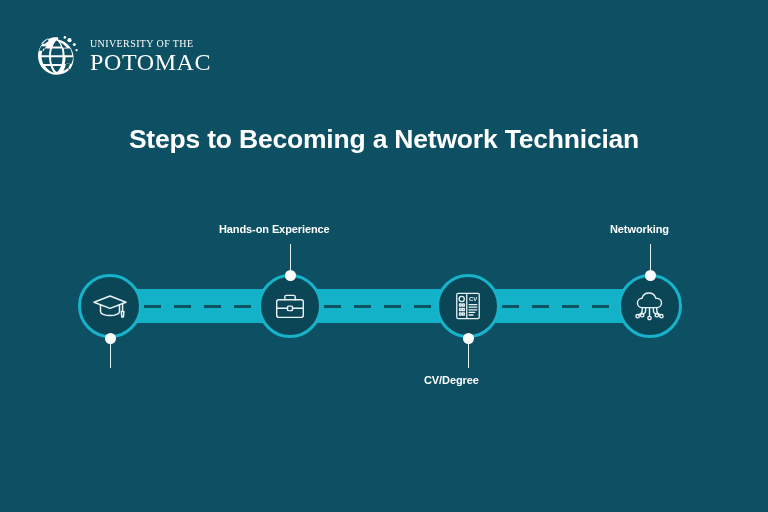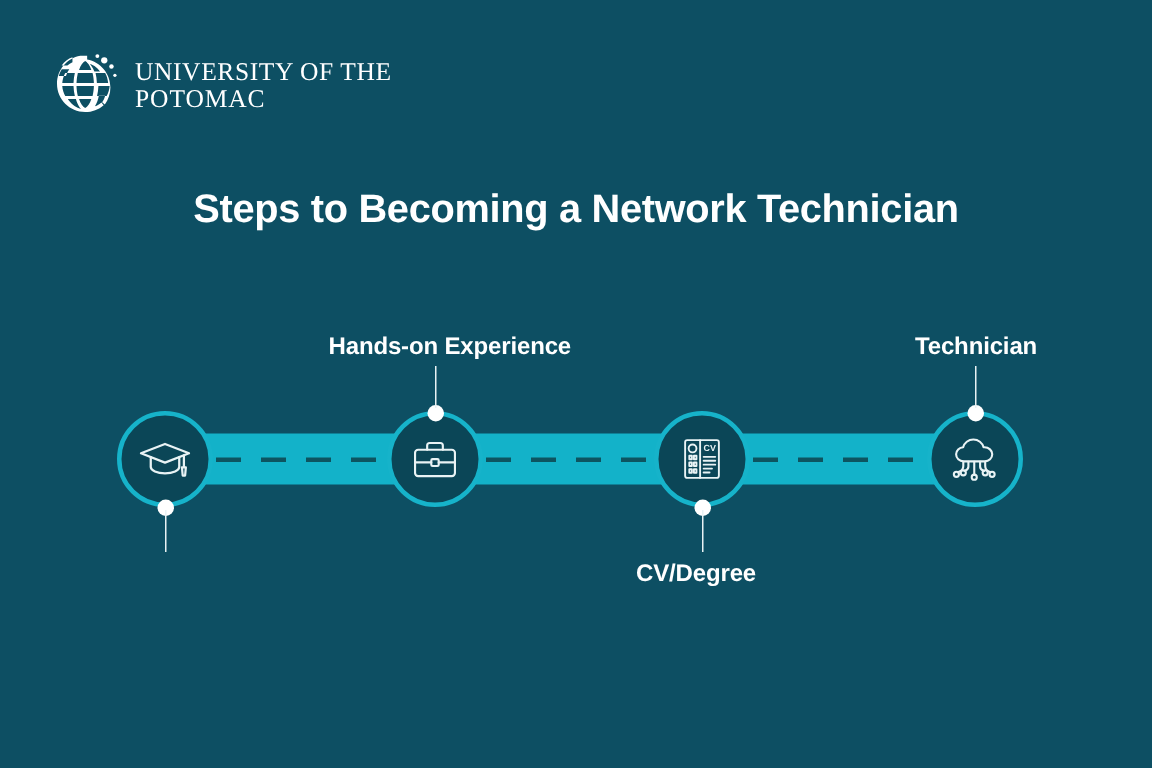--- a/index.html
+++ b/index.html
@@ -31,26 +31,26 @@
   }
   #logo .globe { width: 48px; height: 48px; display: block; }
   #logo .wordmark {
     display: flex;
     flex-direction: column;
     line-height: 1;
     color: #ffffff;
     font-family: "Liberation Serif", serif;
   }
   #logo .wm-top {
-    font-size: 17px;
+    font-size: 10px;
     letter-spacing: 0.4px;
     margin-bottom: 1px;
   }
   #logo .wm-bot {
-    font-size: 17px;
+    font-size: 24px;
     letter-spacing: 0.6px;
   }
 
   
   #title {
     position: absolute;
     left: 0;
     top: 124px;
     width: 768px;
     text-align: center;
@@ -107,21 +107,21 @@
     position: absolute;
     width: 11px;
     height: 11px;
     border-radius: 50%;
     background: #ffffff;
   }
 
   .steplabel {
     position: absolute;
     color: #ffffff;
-    font-size: 16px;
+    font-size: 11px;
     font-weight: bold;
     white-space: nowrap;
     letter-spacing: -0.1px;
   }
 </style>
 </head>
 <body>
 
 <div id="stage">
 
@@ -220,16 +220,16 @@
           <circle cx="19.5" cy="32.1" r="1.7"></circle>
           <circle cx="12.2" cy="29.2" r="1.7"></circle>
           <circle cx="26.8" cy="29.2" r="1.7"></circle>
           <circle cx="7.6" cy="30.2" r="1.7"></circle>
           <circle cx="31.4" cy="30.2" r="1.7"></circle>
         </svg>
       </span>
     </div>
     <div class="dot" style="left:645px; top:270px;"></div>
     <div class="stem" style="left:649.7px; top:244px; height:28px;"></div>
-    <div class="steplabel" style="left:610px; top:223px;">Technician</div>
+    <div class="steplabel" style="left:610px; top:223px;">Networking</div>
 
   </div>
 </div>
 
 </body></html>

